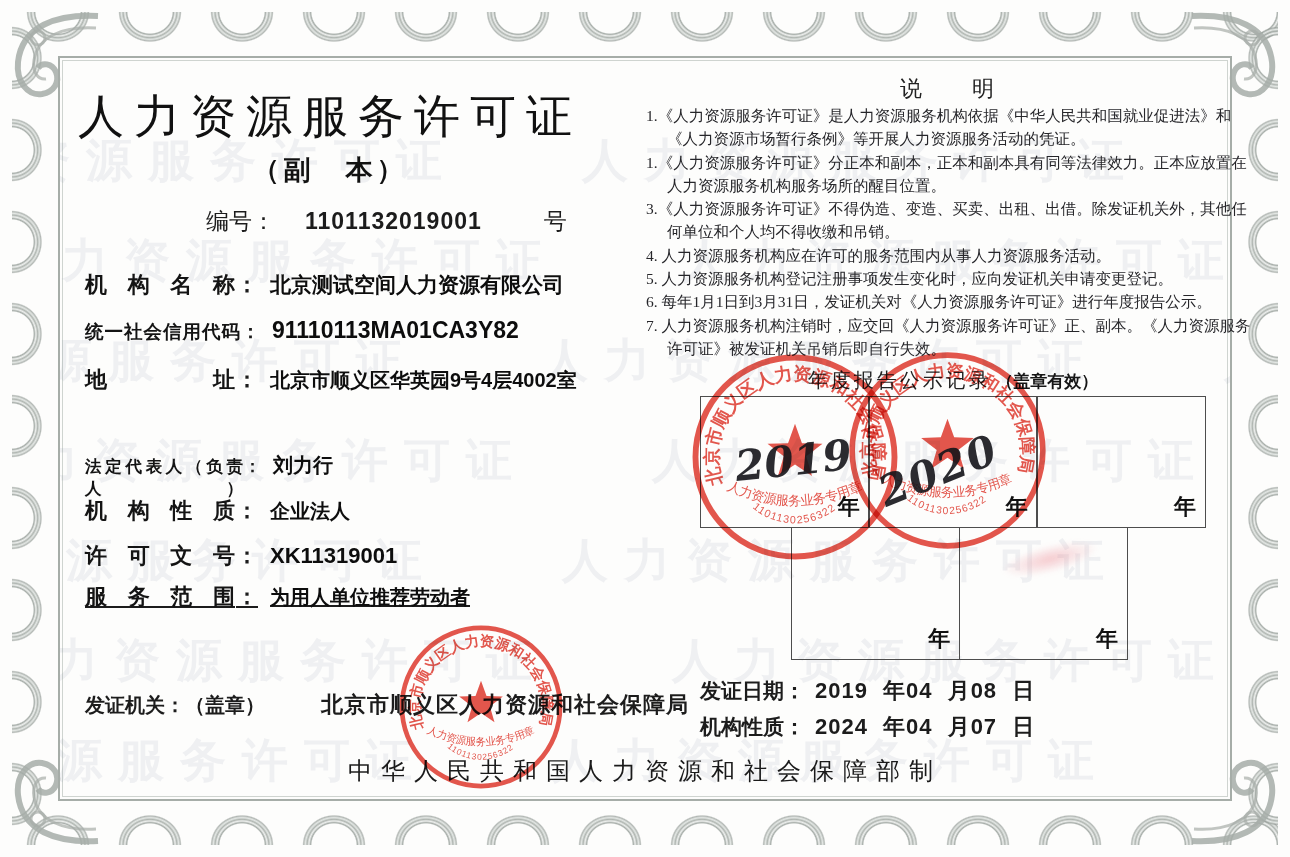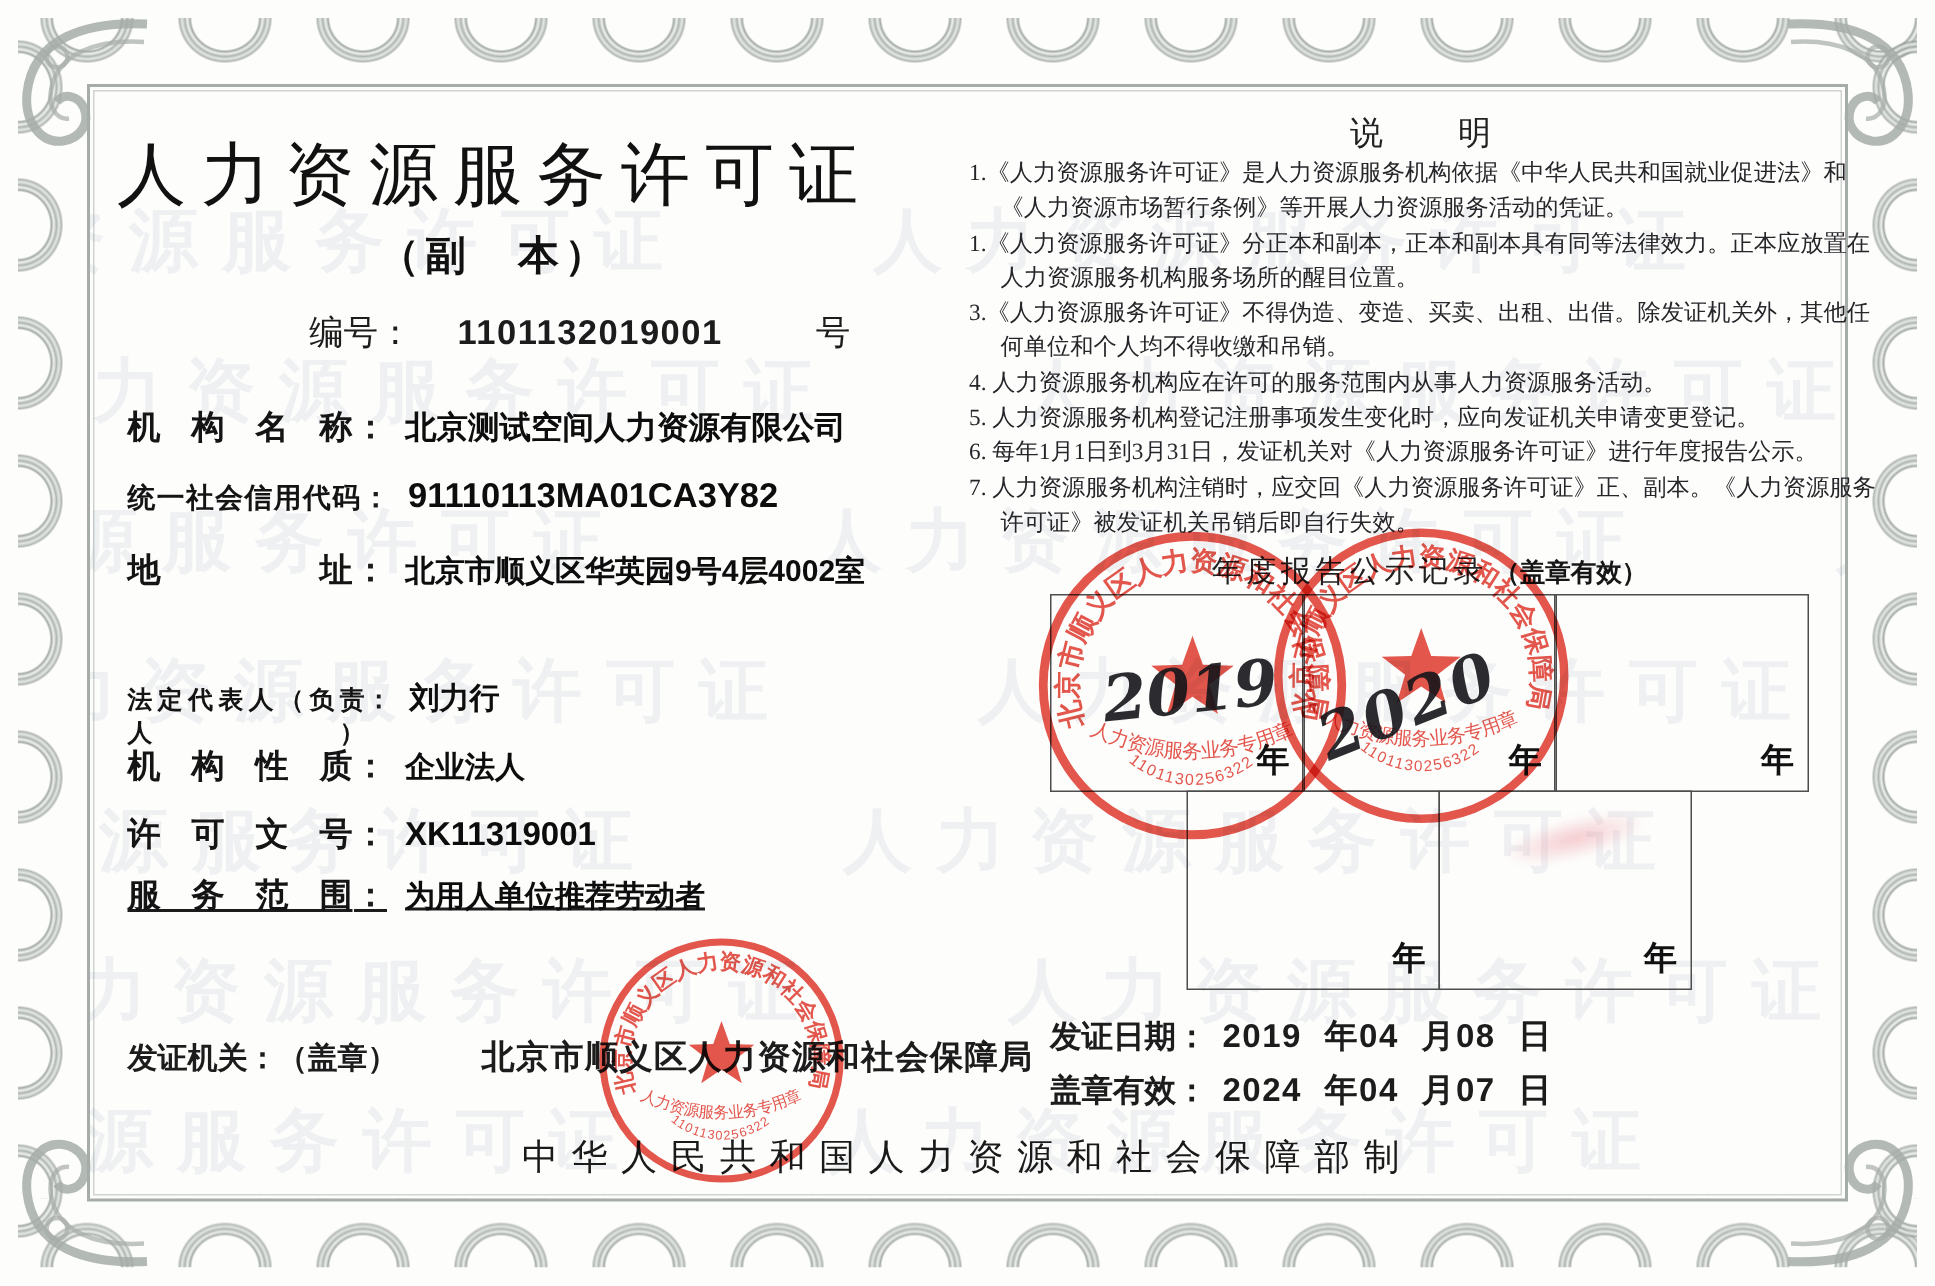--- a/index.html
+++ b/index.html
@@ -241,21 +241,21 @@
     <div class="tbl-cell">
         <span class="tbl-year">年</span>
       </div>
   </div>
 
   <div class="abs date-line d-issue">
     <span class="d-label">发证日期：</span>
     <span class="d-value">2019 年04 月08 日</span>
   </div>
   <div class="abs date-line d-expiry">
-    <span class="d-label">盖章有效：</span>
+    <span class="d-label">机构性质：</span>
     <span class="d-value">2024 年04 月07 日</span>
   </div>
 
   <div class="abs footer">中华人民共和国人力资源和社会保障部制</div>
 
   <div class="stamp stamp-a">
     <svg viewBox="0 0 200 200">
       <defs>
         <path id="arcTopA" d="M 32.3 124.6 A 72 72 0 1 1 167.7 124.6" fill="none"></path>
         <path id="arcSubA" d="M 36 130 Q 100 160 164 130" fill="none"></path>

